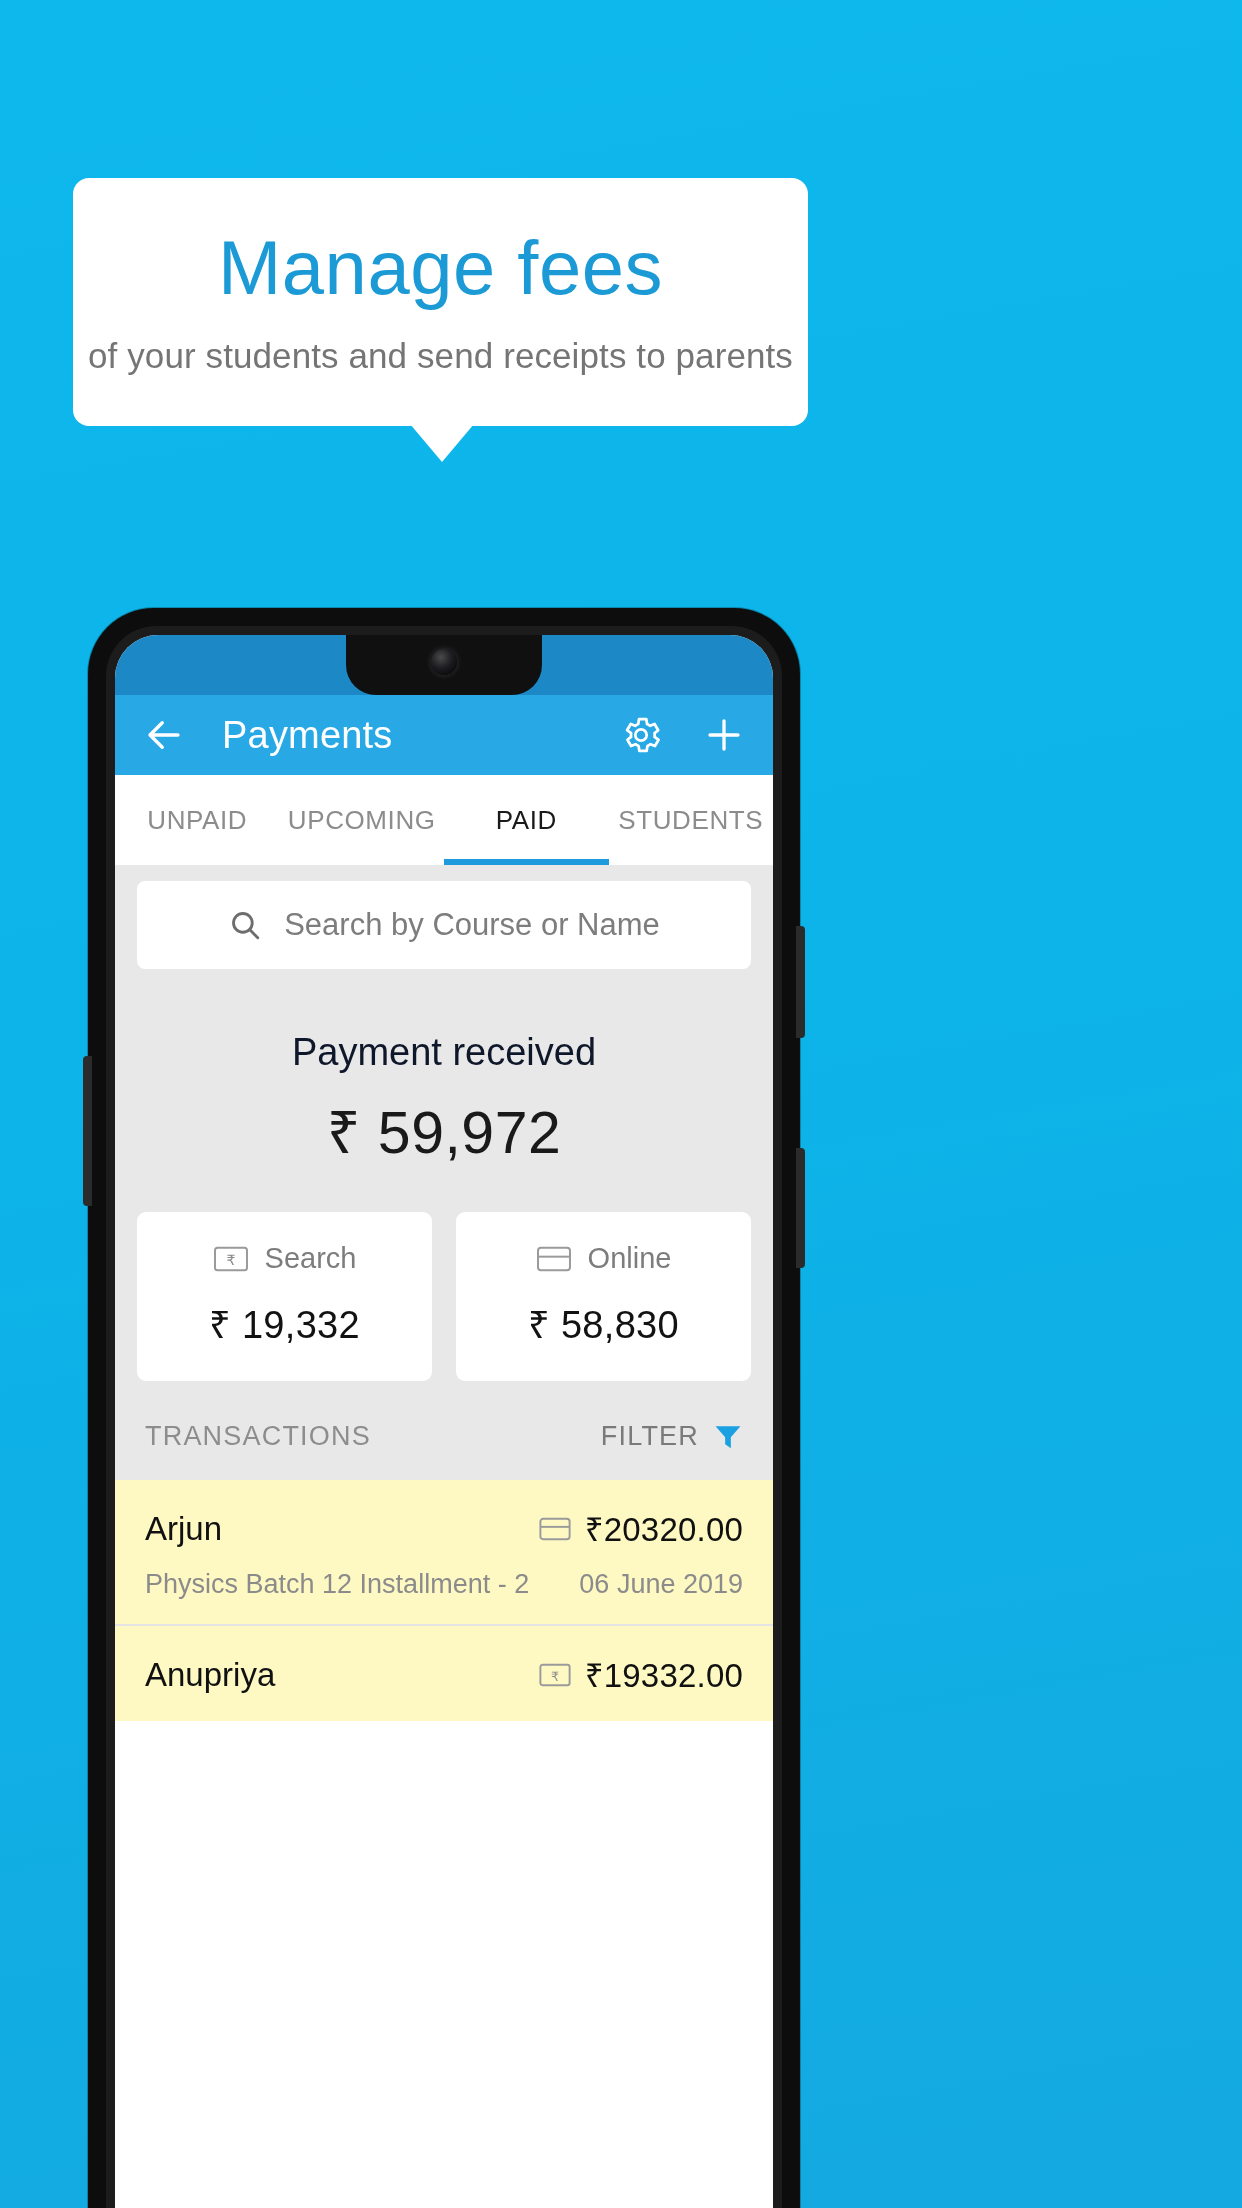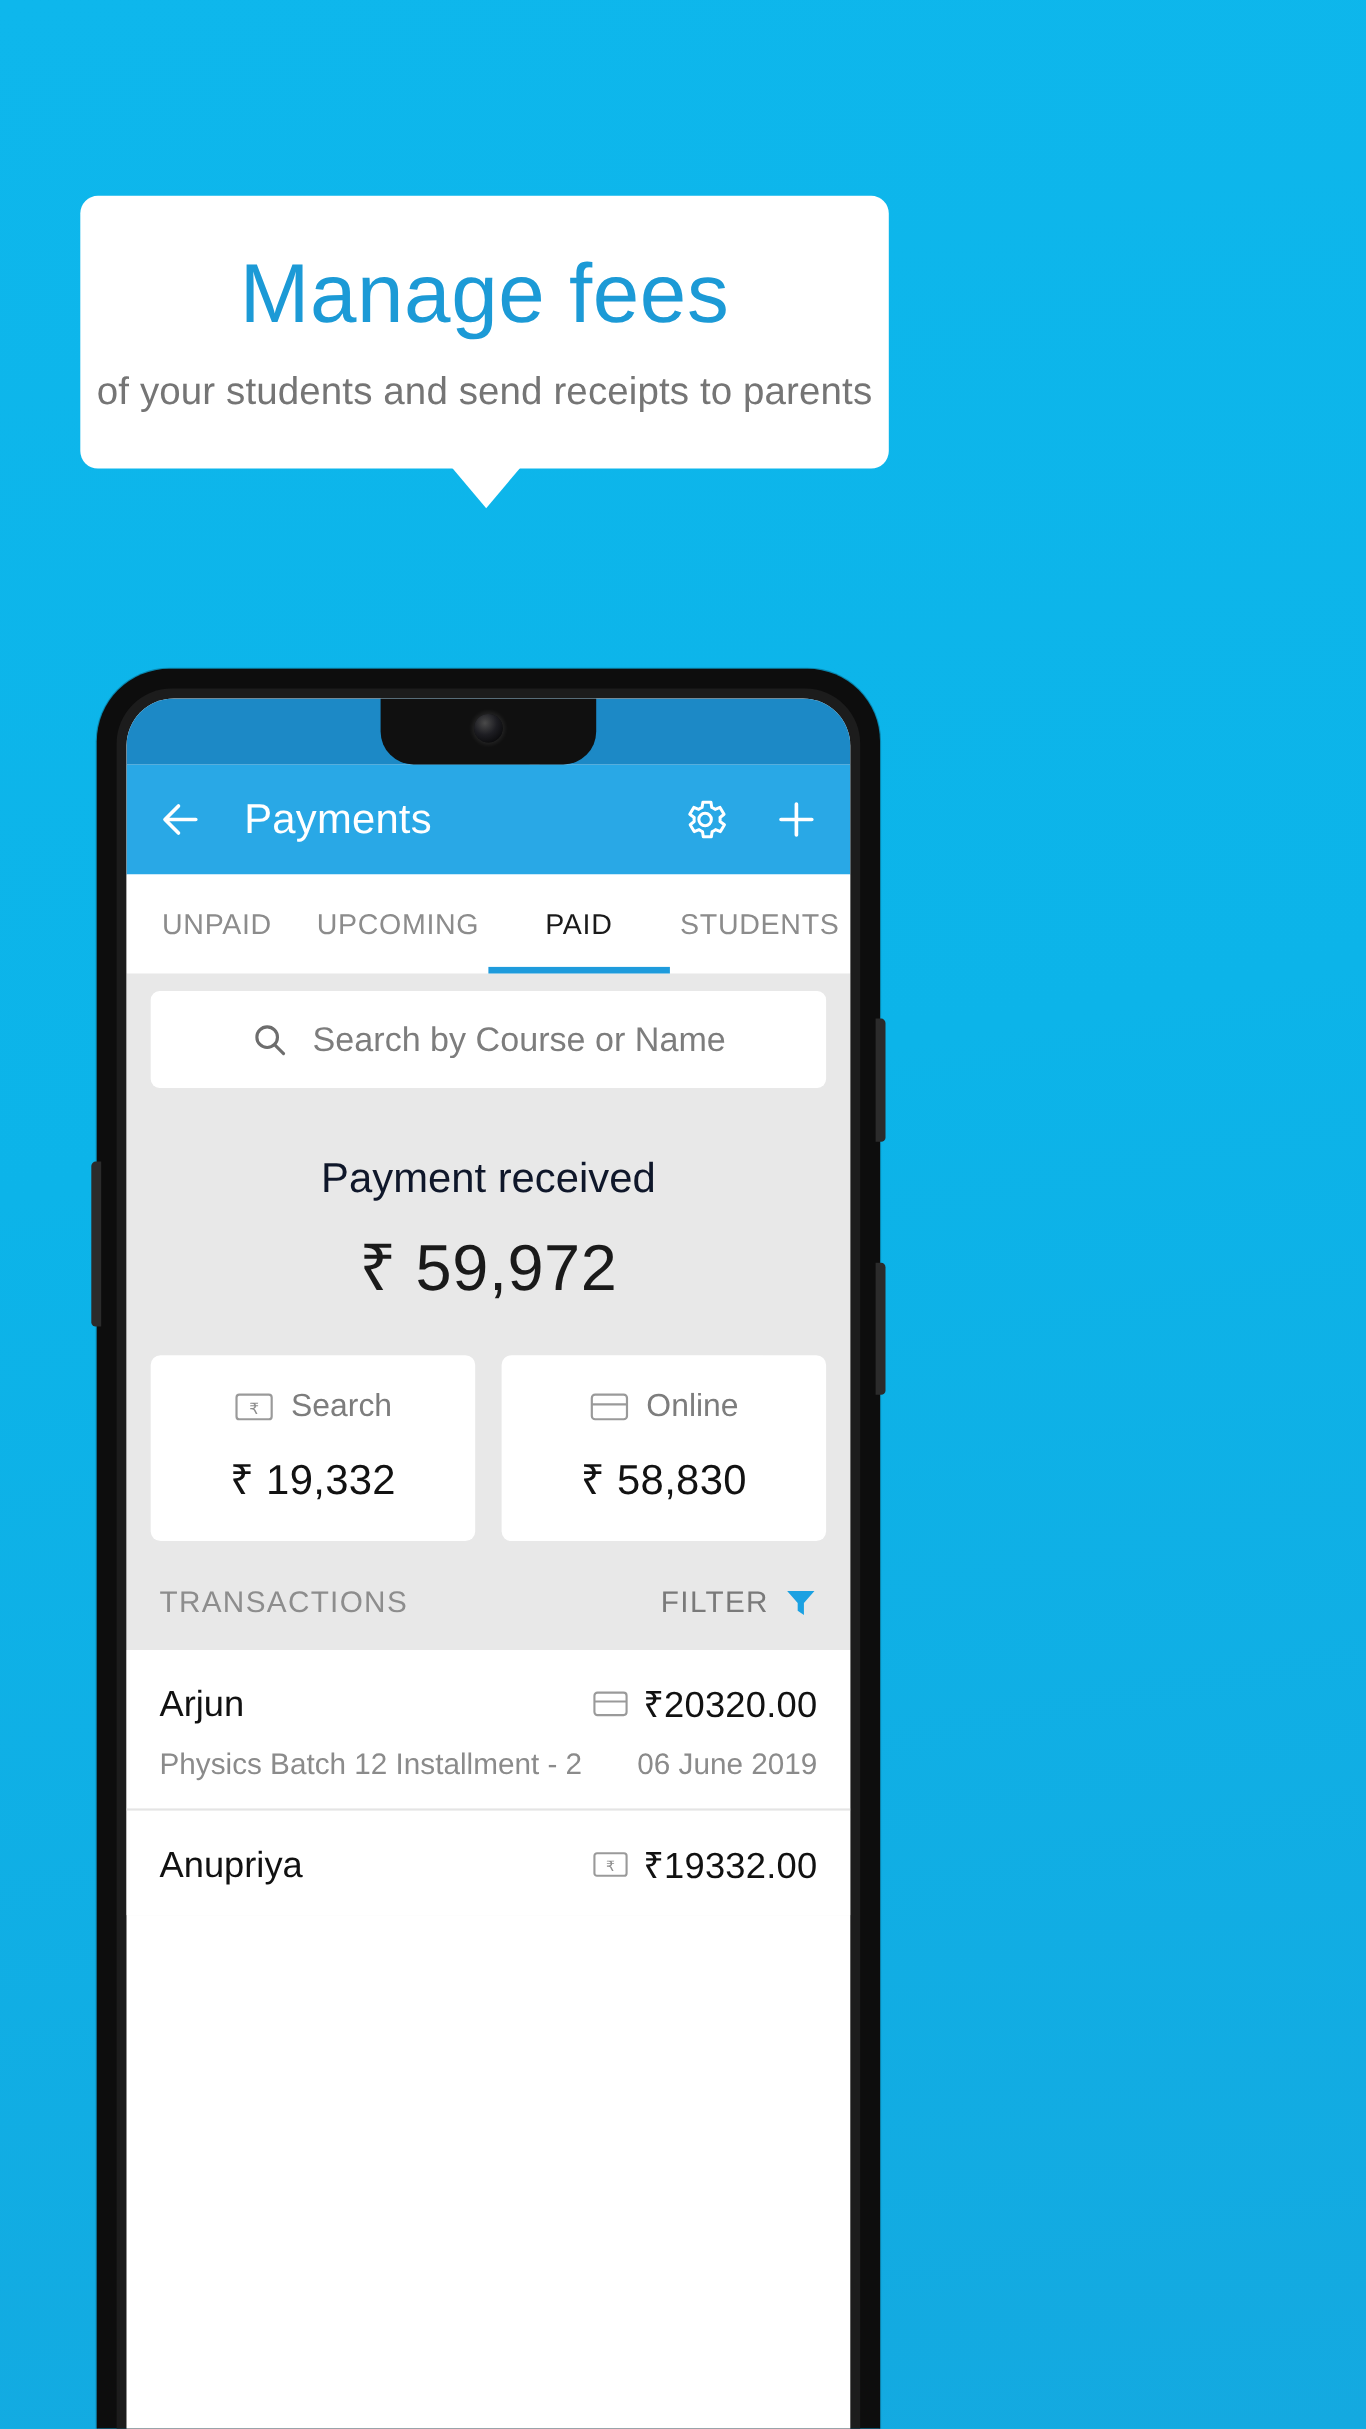--- a/index.html
+++ b/index.html
@@ -85,21 +85,21 @@
   #statusbar {
     position:relative; height:60px; background:#1C89C6;
     display:flex; align-items:center; justify-content:space-between;
     padding:0 24px; color:#fff; z-index:5;flex-direction:column;
   }
   #status-time { font-size:26px; font-weight:700; letter-spacing:.2px; }
   #status-icons { display:flex; align-items:center; gap:13px; }
 
   
   #appbar {
-    height:100px; background:#29A8E6;
+    height:80px; background:#29A8E6;
     display:flex; align-items:center; padding:0 28px; color:#fff;
   }
   #back-arrow { width:42px; height:42px; flex:0 0 auto; }
   #appbar-title {
     font-size:38px; font-weight:400; margin-left:37px; flex:1 1 auto;
     letter-spacing:.2px;
   }
   #gear-icon-wrap { width:44px; height:44px; margin-right:40px; }
   #plus-icon-wrap { width:42px; height:42px; }
 
@@ -148,21 +148,21 @@
 
   #txn-head {
     display:flex; align-items:center; justify-content:space-between;
     padding:40px 30px 28px 30px;
   }
   #txn-title { font-size:27px; color:#8d8d8d; letter-spacing:1.2px; }
   #filter-group { display:flex; align-items:center; gap:14px; }
   #filter-label { font-size:27px; color:#7a7a7a; letter-spacing:1.2px; }
   #filter-icon { width:30px; height:26px; }
 
-  #txn-list { background:#ffffff; }
+  #txn-list { background:#fef9c3; }
   .txn-row { padding:26px 30px 24px 30px; }
   .txn-row + .txn-row { border-top:2px solid #E4E4E4; }
   .txn-line1, .txn-line2 {
     display:flex; align-items:center; justify-content:space-between;
   }
   .txn-line2 { margin-top:18px; }
   .txn-name { font-size:33px; color:#111; }
   .txn-amt-group { display:flex; align-items:center; gap:14px; }
   .txn-amt { font-size:33px; color:#111; letter-spacing:.2px; }
   .txn-method-icon { width:32px; height:26px; }

